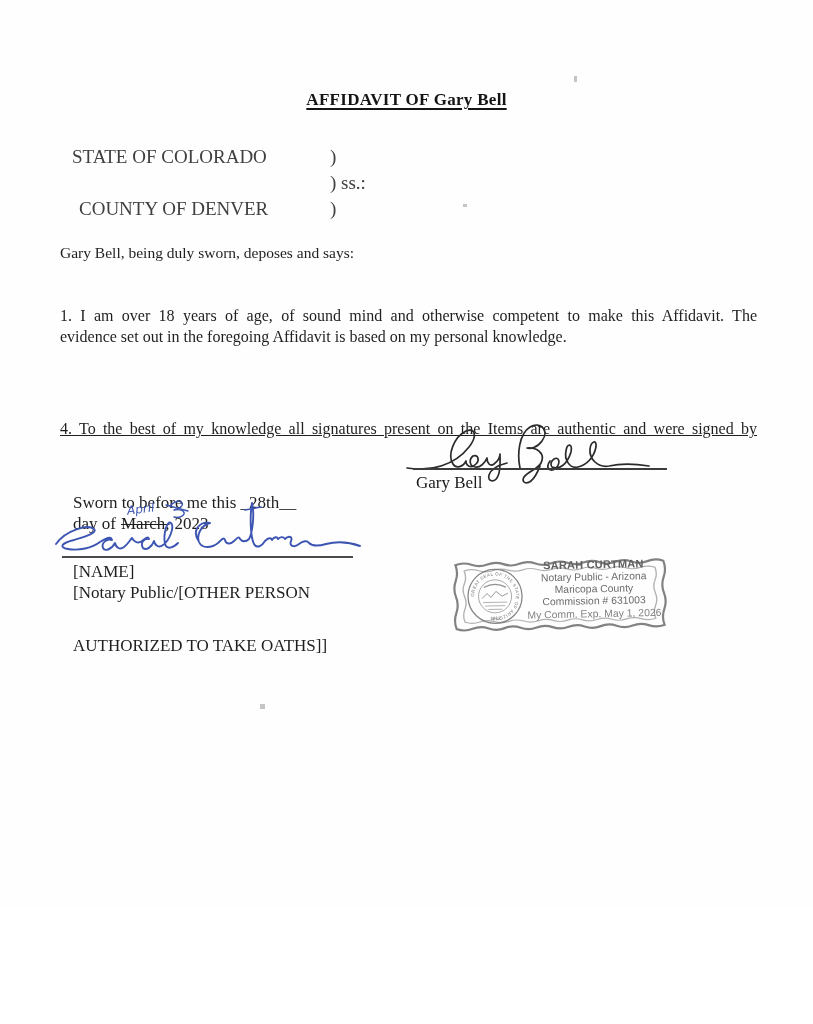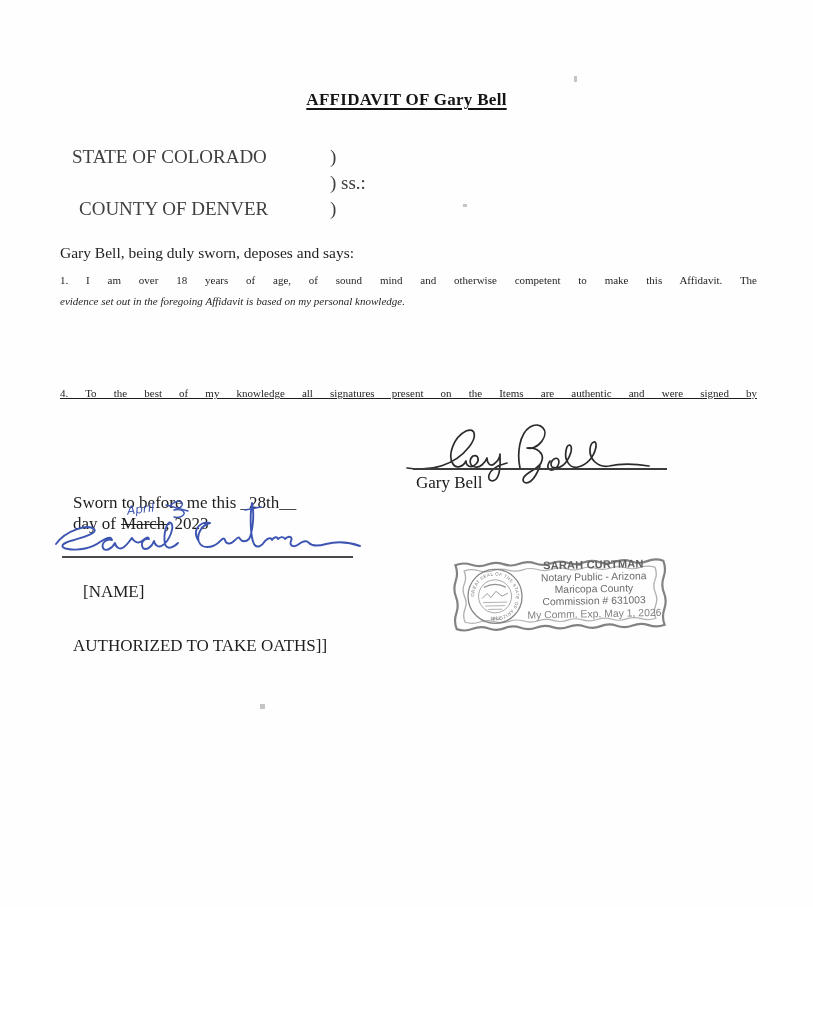--- a/index.html
+++ b/index.html
@@ -9,21 +9,21 @@
     font-family:"Liberation Serif", serif; color:#1c1c1c;
   }
   .abs { position:absolute; }
   .title-wrap { top:90px; left:0; width:813px; text-align:center; }
   .title-text {
     font-weight:bold; font-size:17px; letter-spacing:.3px;
     text-decoration:underline; text-decoration-thickness:1.6px; text-underline-offset:3px;
     color:#151515;
   }
   .venue { font-size:19px; color:#404040; }
-  .body-line { left:60px; width:697px; font-size:11px; color:#1f1f1f; }
+  .body-line { left:60px; width:697px; font-size:16px; color:#1f1f1f;margin-top:33px; }
   .jline { text-align:justify; text-align-last:justify; }
   .intro { left:60px; font-size:15.5px; color:#1f1f1f; }
   .jurat { font-size:17px; color:#1e1e1e; }
   .strike { text-decoration:line-through; text-decoration-thickness:1.3px; }
   .gap { margin-left:5px; }
   .sig-label { font-size:17px; color:#1a1a1a; }
   .sig-underline { background:#3c3c3c; }
   .april {
     font-family:"DejaVu Sans", sans-serif; font-style:italic; font-size:12px;
     transform:rotate(-7deg); display:inline-block;
@@ -51,21 +51,21 @@
 
   <div class="abs venue" style="top:146px; left:72px;">STATE OF COLORADO</div>
   <div class="abs venue" style="top:146px; left:330px;">)</div>
   <div class="abs venue" style="top:172px; left:330px;">) ss.:</div>
   <div class="abs venue" style="top:198px; left:72px;margin-left:7px;">COUNTY OF DENVER</div>
   <div class="abs venue" style="top:198px; left:330px;">)</div>
 
   <div class="abs intro" style="top:244px;">Gary Bell, being duly sworn, deposes and says:</div>
 
   <div class="abs body-line jline" style="top:274px;">1. I am over 18 years of age, of sound mind and otherwise competent to make this Affidavit. The</div>
-  <div class="abs body-line" style="top:295px;font-style:italic;">evidence set out in the foregoing Affidavit is based on my personal knowledge.</div>
+  <div class="abs body-line" style="top:295px;">evidence set out in the foregoing Affidavit is based on my personal knowledge.</div>
 
 
 
   <div class="abs body-line jline" style="top:387px;text-decoration:underline;">4. To the best of my knowledge all signatures present on the Items are authentic and were signed by</div>
 
   <svg class="abs" style="left:403px; top:421px;" width="270" height="64" viewBox="0 0 270 64">
     <g fill="none" stroke="#2b2b2b" stroke-width="1.7" stroke-linecap="round" stroke-linejoin="round">
       <path d="M4,47 C28,51 52,44 66,26 C74,16 73,6 63,10 C51,16 44,34 50,43 C53,48 60,46 63,40
                C63,45 68,48 73,43 C77,39 75,33 70,35 C66,38 66,45 72,46 C77,47 82,42 84,37
                C84,42 87,46 91,43 C95,40 97,36 97,33 C97,40 98,48 95,55 C92,62 84,61 86,54 C88,48 96,44 104,42"></path>
@@ -102,21 +102,22 @@
                C170,43 172,41 173,44 C174,48 178,49 182,45 C185,42 187,40 188,43 C190,46 194,46 197,43
                C200,38 203,20 200,7 C198,18 198,40 202,48 C205,53 210,50 213,45
                C216,42 219,41 220,44 C222,41 225,40 226,43 C228,41 231,40 233,43
                C237,39 241,41 239,45 C237,50 242,52 247,48 C251,45 255,44 257,47 C260,50 267,50 274,48 C286,45 297,46 308,50"></path>
 
       <path d="M193,14 L209,11" stroke-width="1.5"></path>
     </g>
   </svg>
   <div class="abs sig-underline" style="left:62px; top:556px; width:291px; height:1.7px; background:#4a4a4a;"></div>
 
-  <div class="abs jurat" style="top:562px; left:83px;margin-top:20px;">[NAME]</div>
+  <div class="abs jurat" style="top:562px; left:73px;">[NAME]</div>
+  <div class="abs jurat" style="top:583px; left:73px;">[Notary Public/[OTHER PERSON</div>
   <div class="abs jurat" style="top:604px; left:73px;margin-top:32px;">AUTHORIZED TO TAKE OATHS]]</div>
 
   <div class="abs stamp">
     <svg class="abs" style="left:0; top:0;" width="216" height="86" viewBox="0 0 216 86">
       <g fill="none" stroke="#6a6a6a" stroke-linecap="round">
 
         <path stroke-width="2.2" opacity="0.9" d="M5,12
           q8,-3 16,0 q8,3 16,0 q8,-3 16,0 q8,3 16,0 q8,-3 16,0 q8,3 16,0 q8,-3 16,0 q8,3 16,0 q8,-3 16,0 q8,3 16,0 q8,-3 16,0 q8,3 16,0 q8,-3 16,0
           q3,8 0,16 q-3,8 0,16 q3,8 0,16 q-3,8 0,16
           q-8,3 -16,0 q-8,-3 -16,0 q-8,3 -16,0 q-8,-3 -16,0 q-8,3 -16,0 q-8,-3 -16,0 q-8,3 -16,0 q-8,-3 -16,0 q-8,3 -16,0 q-8,-3 -16,0 q-8,3 -16,0 q-8,-3 -16,0 q-8,3 -16,0

